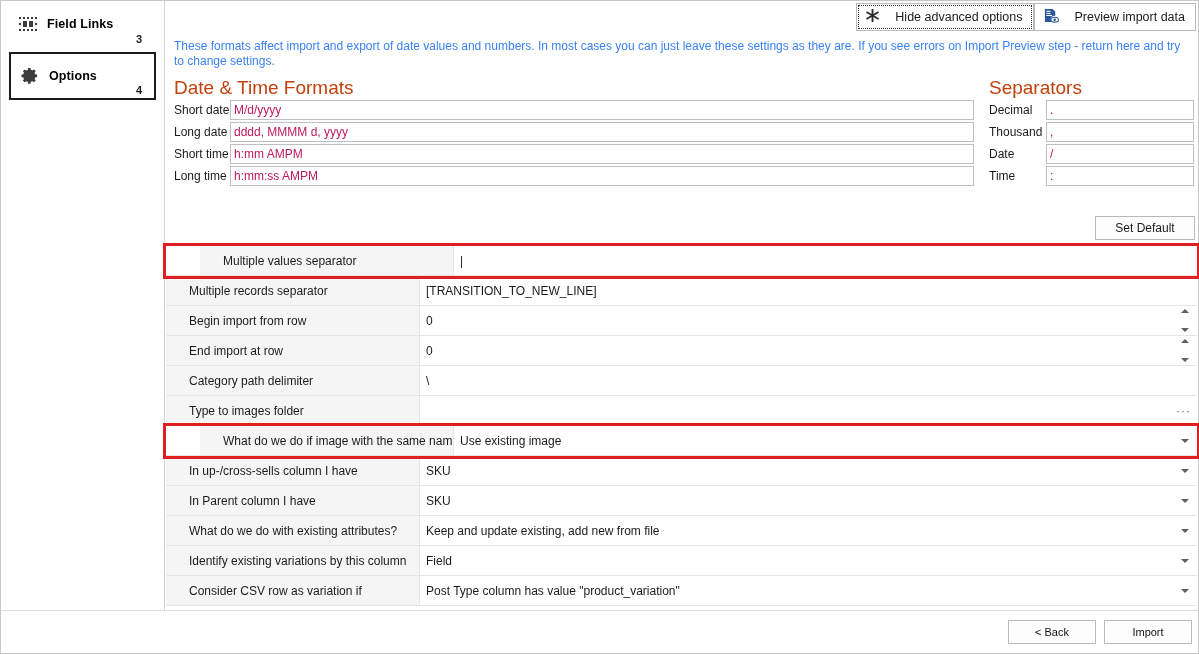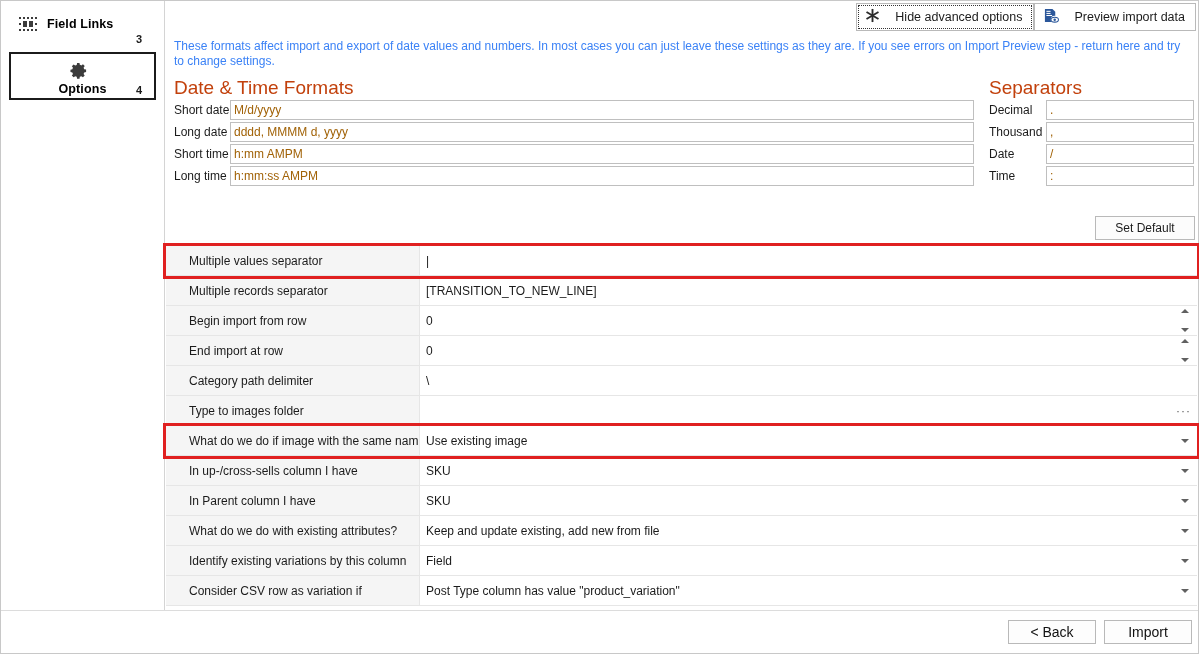--- a/index.html
+++ b/index.html
@@ -156,21 +156,21 @@
     color: #1b1b1b;
     text-align: left;
   }
   .fmt-input {
     box-sizing: border-box;
     border: 1px solid #bfbfbf;
     background: #ffffff;
     height: 20px;
     font-family: "Liberation Sans", sans-serif;
     font-size: 12px;
-    color: #a16207;
+    color: #be185d;
     padding: 0 3px;
     outline: none;
   }
 
   
   #set-default {
     position: absolute;
     right: 3px;
     top: 184px;
     width: 100px;
@@ -224,20 +224,21 @@
     color: #1b1b1b;
     background: #ffffff;
     position: relative;
     overflow: hidden;
     white-space: nowrap;
   }
   .grow.highlight {
     outline: 3px solid #e02020;
     outline-offset: 0px;
     z-index: 4;
+    padding-left: 34px;
   }
   .caret {
     position: absolute;
     right: 8px;
     top: 50%;
     transform: translateY(-50%);
     width: 0; height: 0;
     border-left: 4px solid transparent;
     border-right: 4px solid transparent;
     border-top: 4px solid #606060;
@@ -280,21 +281,21 @@
     border-top: 1px solid #dcdcdc;
     background: #ffffff;
   }
   .fbtn {
     position: absolute;
     top: 9px;
     height: 24px;
     width: 88px;
     border: 1px solid #b9b9b9;
     background: #fdfdfd;
-    font-size: 14px;
+    font-size: 11px;
     font-family: "Liberation Sans", sans-serif;
     color: #111;
     cursor: default;
   }
   #btn-back { right: 102px; }
   #btn-import { right: 6px; }
 </style>
 </head>
 <body>
 
@@ -320,21 +321,21 @@
             <rect x="16" y="12" width="2" height="2"></rect>
             <rect x="4" y="4" width="4" height="6"></rect>
               <rect x="10" y="4" width="4" height="6"></rect>
           </g>
         </svg>
       </span>
       <span class="nav-label">Field Links</span>
       <span class="nav-num" id="num-3">3</span>
     </div>
 
-    <div class="nav-item selected" style="margin-top:9px;height:48px;flex-direction:column;">
+    <div class="nav-item selected" style="margin-top:9px;height:48px;">
       <span class="nav-icon">
         <svg width="20" height="20" viewBox="0 0 24 24" aria-hidden="true">
           <path fill="#3c3c3c" d="M12 8.2a3.8 3.8 0 1 0 0 7.6 3.8 3.8 0 0 0 0-7.6zm0 5.9a2.1 2.1 0 1 1 0-4.2 2.1 2.1 0 0 1 0 4.2z"></path>
           <path fill="#3c3c3c" d="M21 13.6v-3.2l-2.5-.4a6.9 6.9 0 0 0-.8-2l1.5-2.1-2.3-2.3-2.1 1.5c-.6-.4-1.3-.6-2-.8L12.4 2H9.2l-.4 2.5c-.7.2-1.4.4-2 .8L4.7 3.8 2.4 6.1l1.5 2.1c-.4.6-.6 1.3-.8 2L.6 10.6v3.2l2.5.4c.2.7.4 1.4.8 2l-1.5 2.1 2.3 2.3 2.1-1.5c.6.4 1.3.6 2 .8l.4 2.5h3.2l.4-2.5c.7-.2 1.4-.4 2-.8l2.1 1.5 2.3-2.3-1.5-2.1c.4-.6.6-1.3.8-2l2.5-.4z" transform="translate(1.2,0.6) scale(0.92)"></path>
         </svg>
       </span>
       <span class="nav-label">Options</span>
       <span class="nav-num" id="num-4">4</span>
     </div>
 

